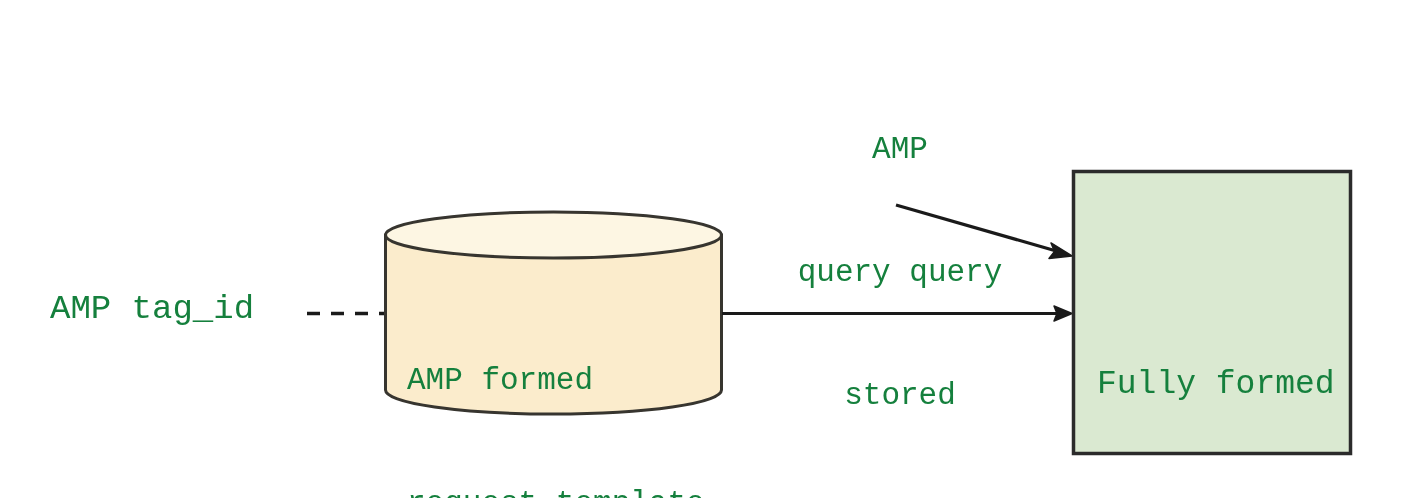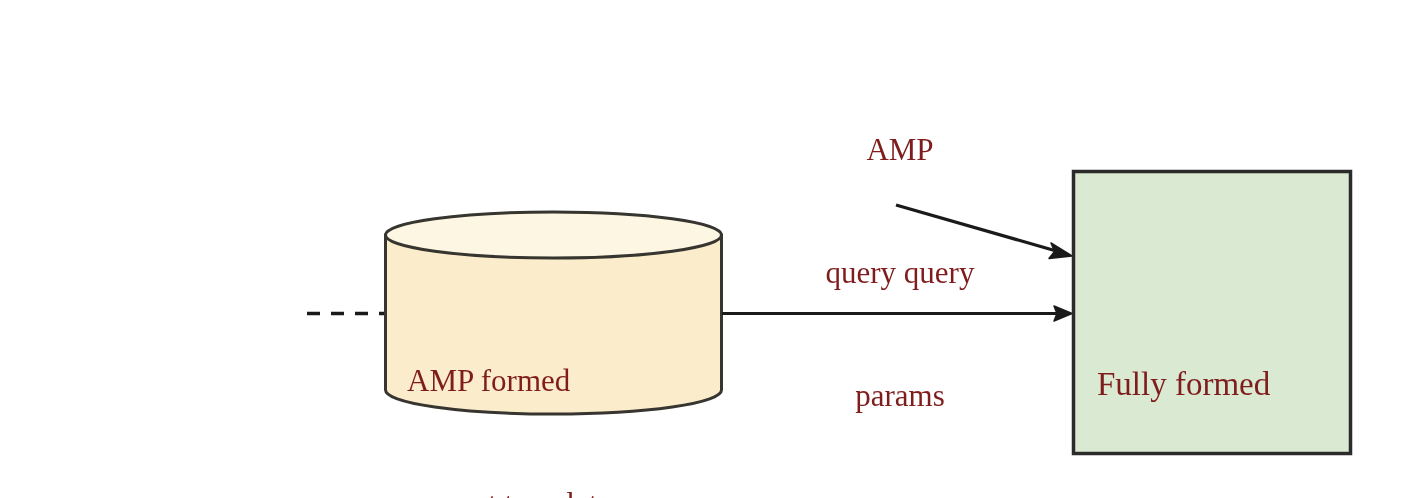--- a/index.html
+++ b/index.html
@@ -19,22 +19,22 @@
   }
   #diagram-svg {
     position: absolute;
     left: 0;
     top: 0;
     width: 1426px;
     height: 498px;
   }
   .node-label {
     position: absolute;
-    color: #7f1d1d;
-    font-family: Liberation Serif, serif;
+    color: #15803d;
+    font-family: Liberation Mono, monospace;
     white-space: pre;
     line-height: 1.0;
   }
 
   
   #label-amp-tag-id {
     left: 50px;
     top: 292px;
     font-size: 34px;
   }
@@ -92,30 +92,31 @@
       <line x1="896" y1="205" x2="1058" y2="251.5" stroke="#1a1a1a" stroke-width="3.2"></line>
       <path d="M 1072 256 L 1051 243 L 1054.5 251.5 L 1049 258.5 Z" fill="#1a1a1a" stroke="#1a1a1a" stroke-width="1.5" stroke-linejoin="round"></path>
     </g>
 
     <g>
       <rect x="1073.5" y="171.5" width="277" height="282" fill="#dae9d1" stroke="#2b2b2b" stroke-width="3.5"></rect>
     </g>
 
   </svg>
 
+  <div class="node-label" id="label-amp-tag-id">AMP tag_id</div>
 
   <div class="node-label" id="label-cylinder">
     <div>AMP formed</div>
     <div>request template</div>
   </div>
 
   <div class="node-label" id="label-query-string-params">
     <div>AMP</div>
     <div>query query</div>
-    <div>params</div>
+    <div>stored</div>
   </div>
 
   <div class="node-label" id="label-green-box">
     <div>Fully formed</div>
     <div>ORTB</div>
   </div>
 
 </div>
 
 </body></html>

